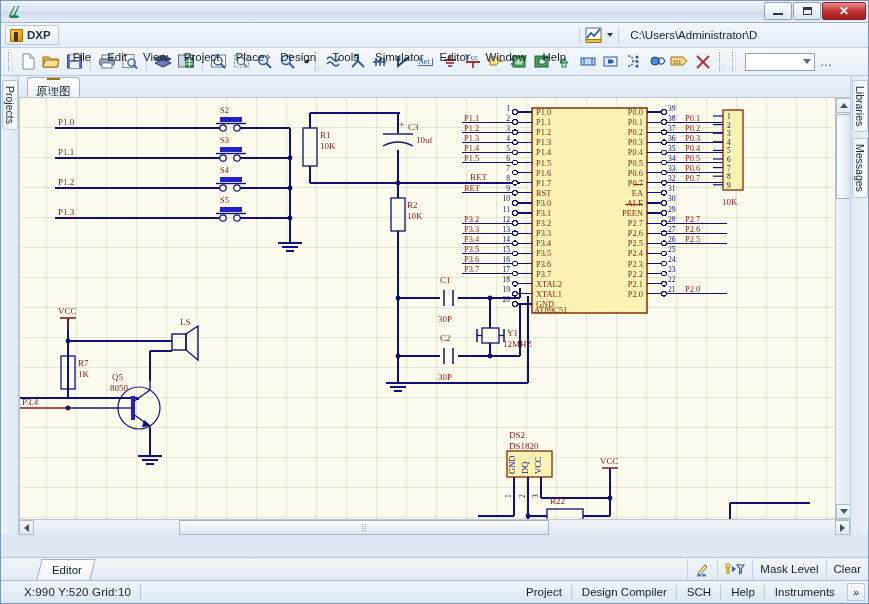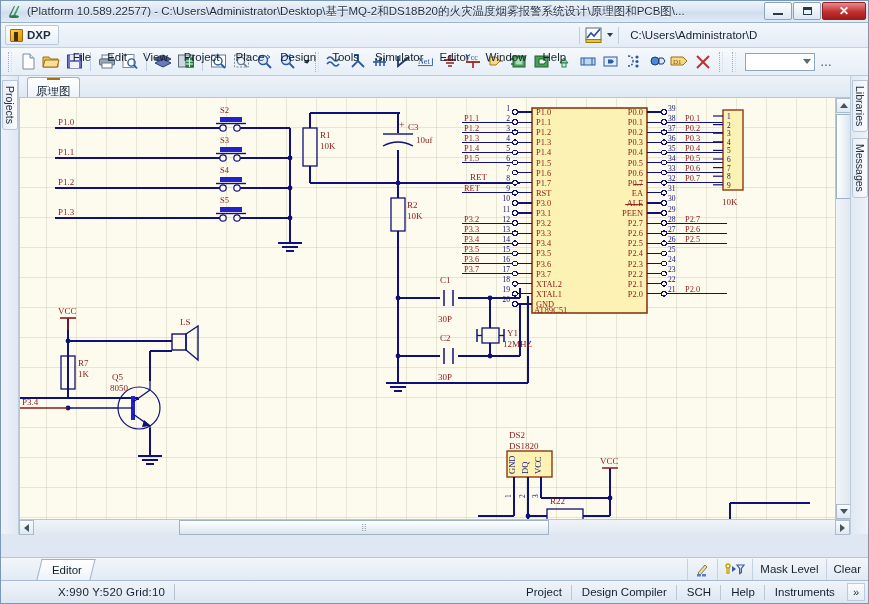--- a/index.html
+++ b/index.html
@@ -297,21 +297,21 @@
   
   .statusbar {
     position: absolute;
     left: 0; right: 0; bottom: 0;
     height: 23px;
     background: linear-gradient(#eff4f9,#dde7f1);
     border-top: 1px solid #a9bccf;
     display: flex; align-items: center;
     font-size: 11.5px; color: #16212c;
   }
-  .st-coords { padding-left: 9px; white-space: nowrap; letter-spacing:.2px;margin-left:48px;}
+  .st-coords { padding-left: 23px; white-space: nowrap; letter-spacing:.2px;}
   .st-sep { width: 1px; height: 16px; background: #b4c4d4; margin-left: 9px;}
   .st-right { margin-left: auto; display: flex; align-items: center; padding-right: 3px;}
   .st-btn {
     padding: 2px 8px;
     margin-left: 1px;
     font-size: 11.5px; color:#13202b;
     border: 1px solid transparent;
   }
   .st-btn:first-child { }
   .st-divider{ width:1px;height:15px;background:#b9c8d7; }
@@ -331,21 +331,20 @@
 <div id="app">
 
   <div class="titlebar">
     <span class="title-icon">
       <svg width="16" height="16" viewBox="0 0 16 16">
         <path d="M3 12 L8 2 L9 2 L4.5 12 Z" fill="#2e7a4e"></path>
         <path d="M7 12 L12 2 L13.5 2 L9 12 Z" fill="#3f9a62"></path>
         <ellipse cx="8" cy="12.5" rx="5" ry="1.6" fill="#2e7a4e"></ellipse>
       </svg>
     </span>
-    <span class="title-text">(Platform 10.589.22577) - C:\Users\Administrator\Desktop\基于MQ-2和DS18B20的火灾温度烟雾报警系统设计\原理图和PCB图\...</span>
     <span class="winbtns">
       <span class="wbtn">
           <i class="glyph-min"></i>
         </span>
       <span class="wbtn">
           <i class="glyph-max"></i>
         </span>
       <span class="wbtn close">✕</span>
     </span>
   </div>

